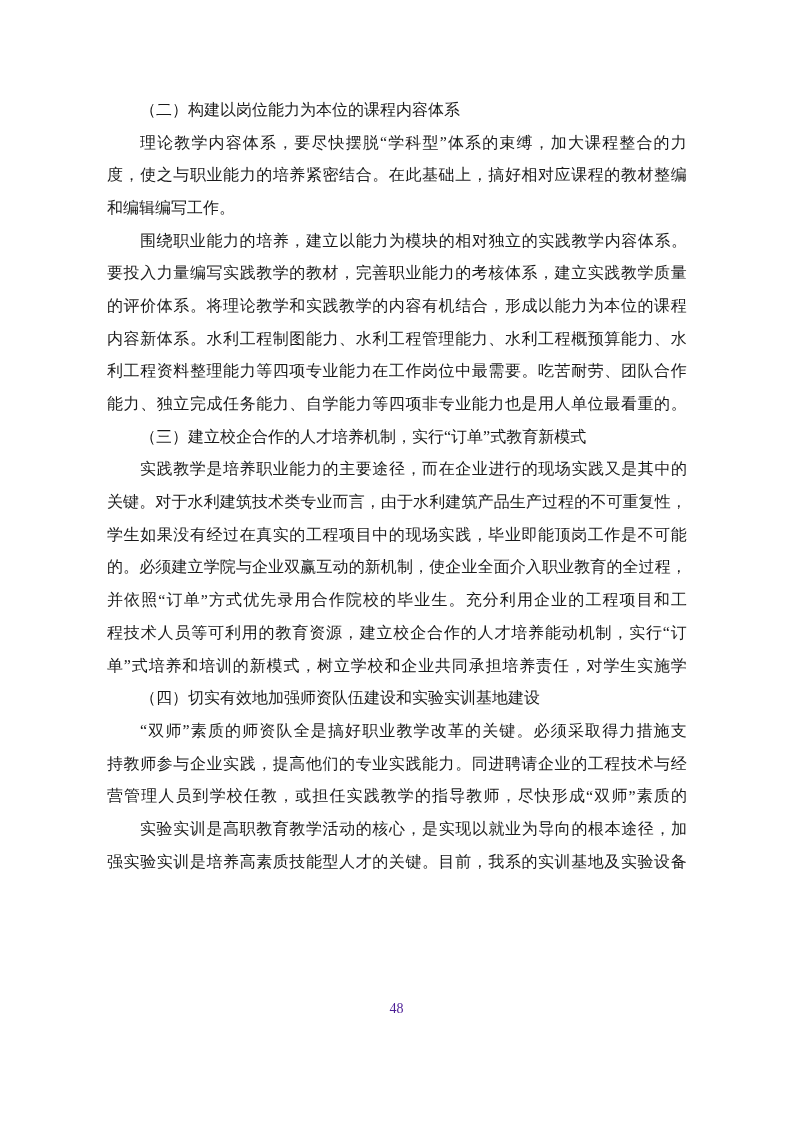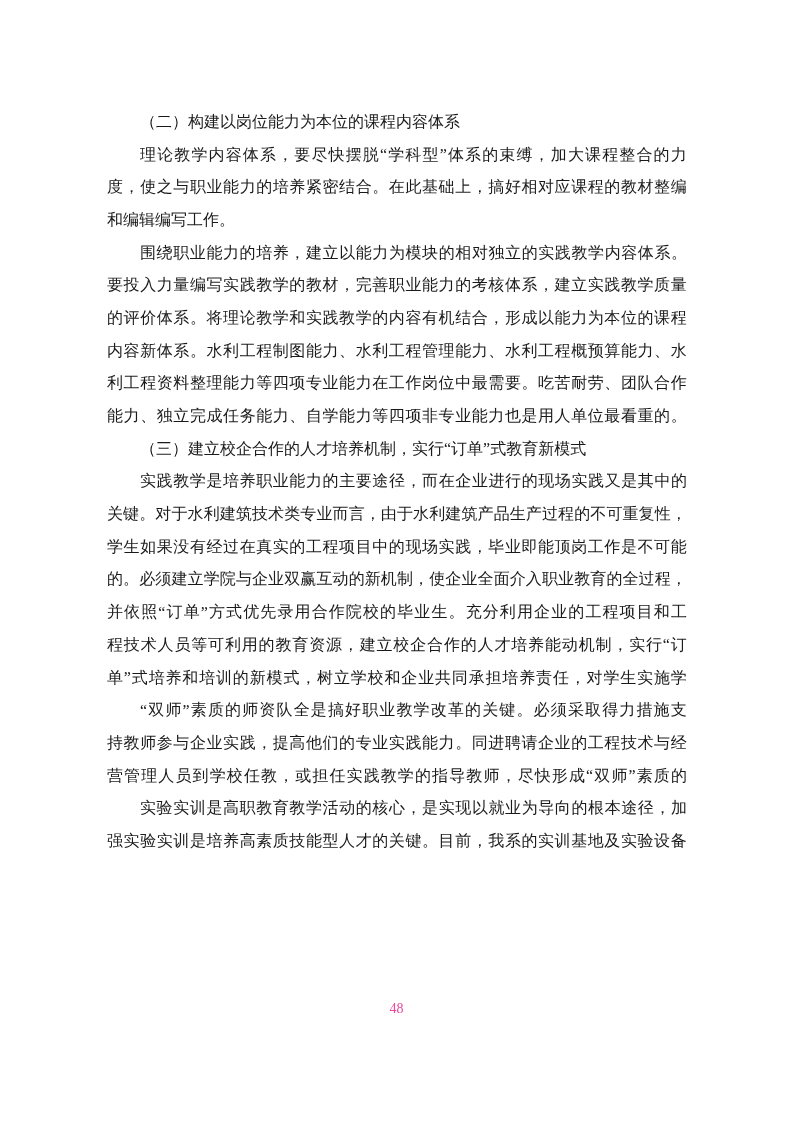--- a/index.html
+++ b/index.html
@@ -12,21 +12,21 @@
     width: 793px;
     height: 1122px;
     background: #ffffff;
     font-family: "Liberation Serif", "DejaVu Serif", serif;
     color: #1a1a1a;
     overflow: hidden;
   }
   .text-block {
     position: absolute;
     left: 107px;
-    top: 106px;
+    top: 94px;
     width: 580px;
   }
   .paragraph {
     margin: 0;
     padding: 0;
   }
   .line {
     height: 32.7px;
     font-size: 16px;
     overflow: visible;
@@ -49,21 +49,21 @@
   .line.indent {
     padding-left: 33px; 
   }
   .page-number {
     position: absolute;
     left: 0;
     right: 0;
     top: 1001px;
     text-align: center;
     font-size: 14px;
-    color: #ec4899;
+    color: #4c1d95;
   }
 </style>
 </head>
 <body>
 
 <div class="page">
   <div class="text-block">
       <div class="paragraph">
         <div class="line end indent">（二）构建以岗位能力为本位的课程内容体系</div>
       </div>
@@ -622,20 +622,23 @@
           <span>，</span>
           <span>对</span>
           <span>学</span>
           <span>生</span>
           <span>实</span>
           <span>施</span>
           <span>学</span>
         </div>
       </div>
       <div class="paragraph">
+        <div class="line end indent">（四）切实有效地加强师资队伍建设和实验实训基地建设</div>
+      </div>
+      <div class="paragraph">
         <div class="line fill indent">
           <span>“</span>
           <span>双</span>
           <span>师</span>
           <span>”</span>
           <span>素</span>
           <span>质</span>
           <span>的</span>
           <span>师</span>
           <span>资</span>

